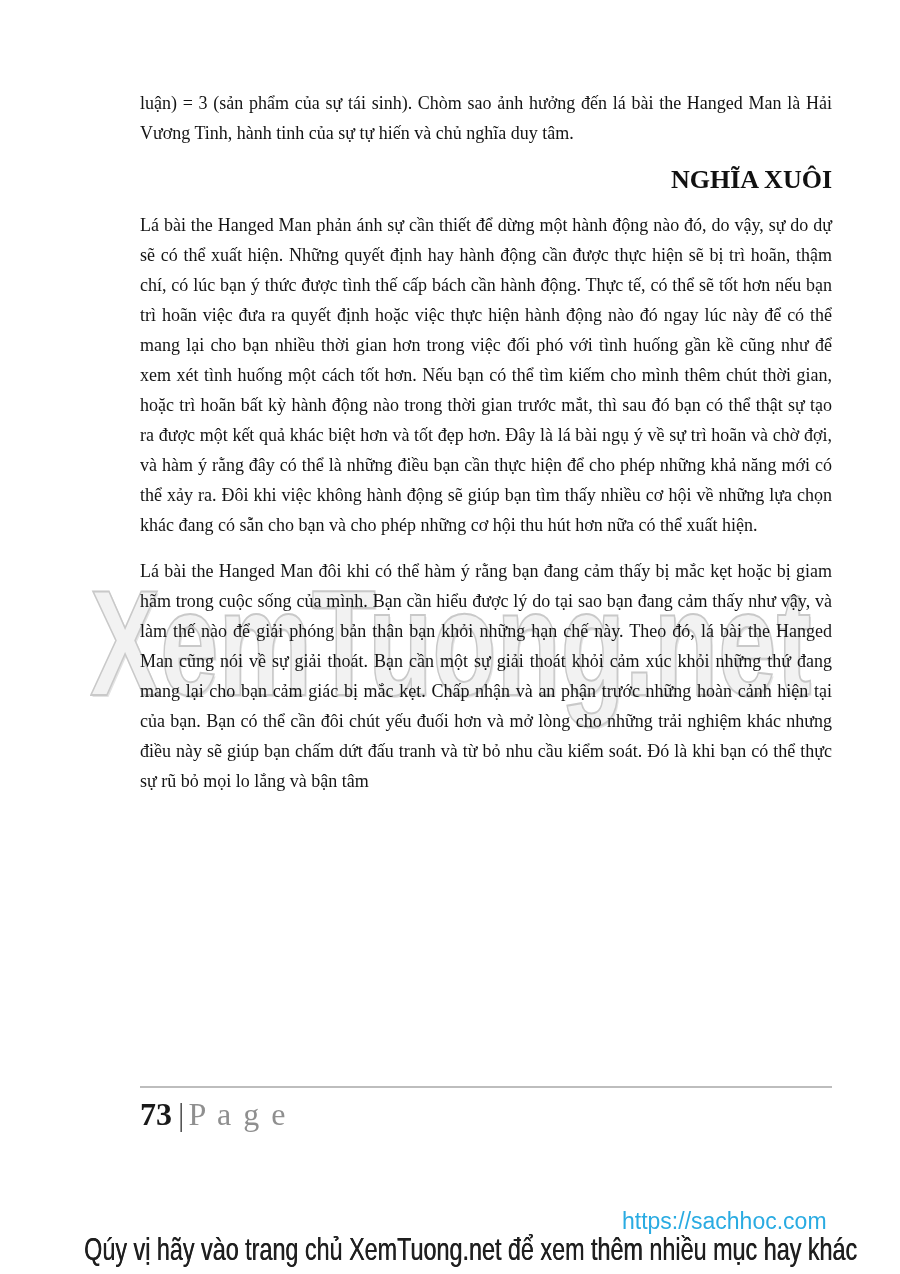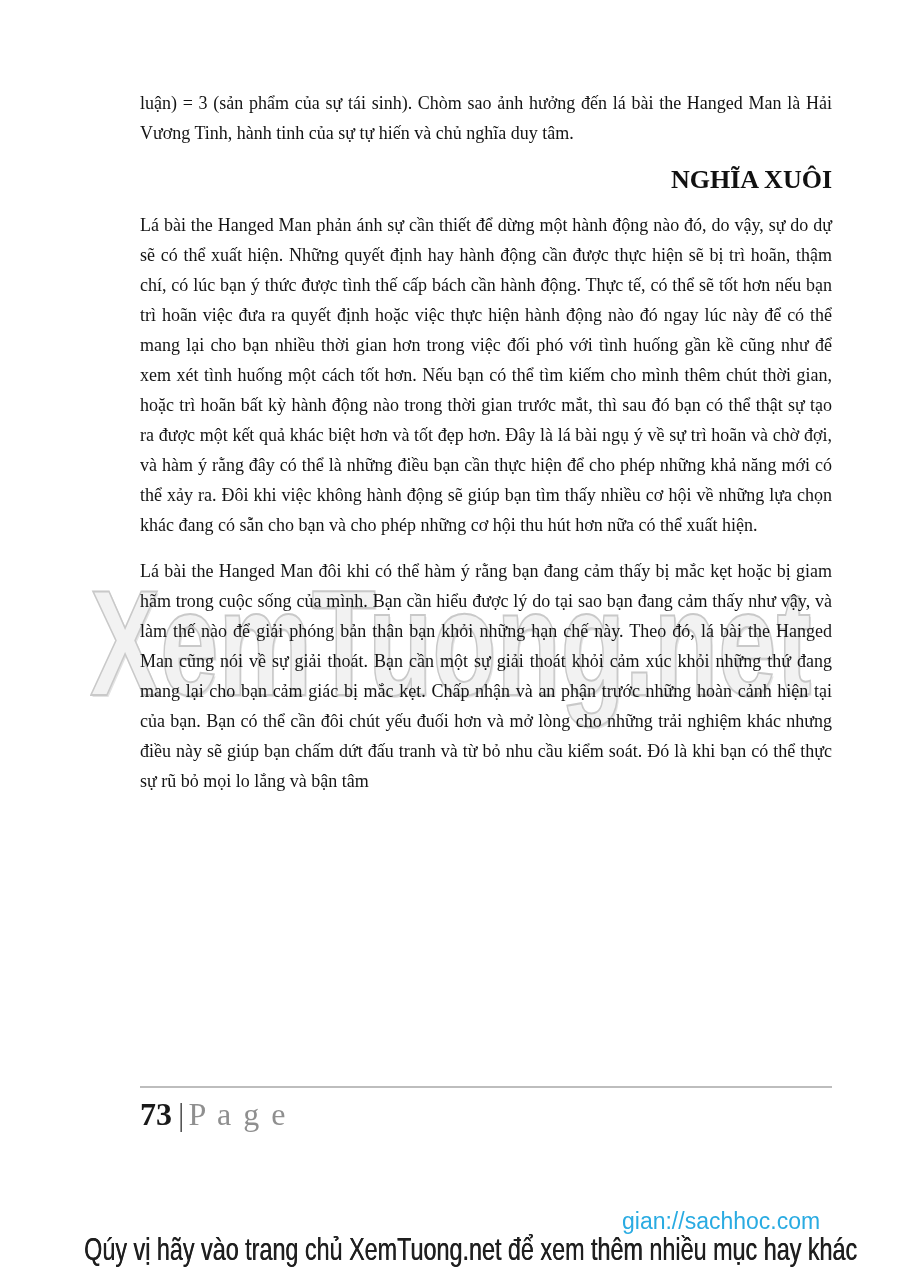--- a/index.html
+++ b/index.html
@@ -129,17 +129,17 @@
     <p class="body-text">Lá bài the Hanged Man đôi khi có thể hàm ý rằng bạn đang cảm thấy bị mắc kẹt hoặc bị giam hãm trong cuộc sống của mình. Bạn cần hiểu được lý do tại sao bạn đang cảm thấy như vậy, và làm thế nào để giải phóng bản thân bạn khỏi những hạn chế này. Theo đó, lá bài the Hanged Man cũng nói về sự giải thoát. Bạn cần một sự giải thoát khỏi cảm xúc khỏi những thứ đang mang lại cho bạn cảm giác bị mắc kẹt. Chấp nhận và an phận trước những hoàn cảnh hiện tại của bạn. Bạn có thể cần đôi chút yếu đuối hơn và mở lòng cho những trải nghiệm khác nhưng điều này sẽ giúp bạn chấm dứt đấu tranh và từ bỏ nhu cầu kiểm soát. Đó là khi bạn có thể thực sự rũ bỏ mọi lo lắng và bận tâm</p>
   </div>
 
   <div class="footer">
     <div class="footer-rule"></div>
     <div class="footer-text">
       <span class="page-num">73</span><span class="page-sep">|</span><span class="page-word">P a g e</span>
     </div>
   </div>
 
-  <a class="promo-url">gian://sachhoc.com</a>
+  <a class="promo-url">https://sachhoc.com</a>
 
   <div class="promo-banner">Qúy vị hãy vào trang chủ XemTuong.net để xem thêm nhiều mục hay khác</div>
 
 </div>
 
 </body></html>

